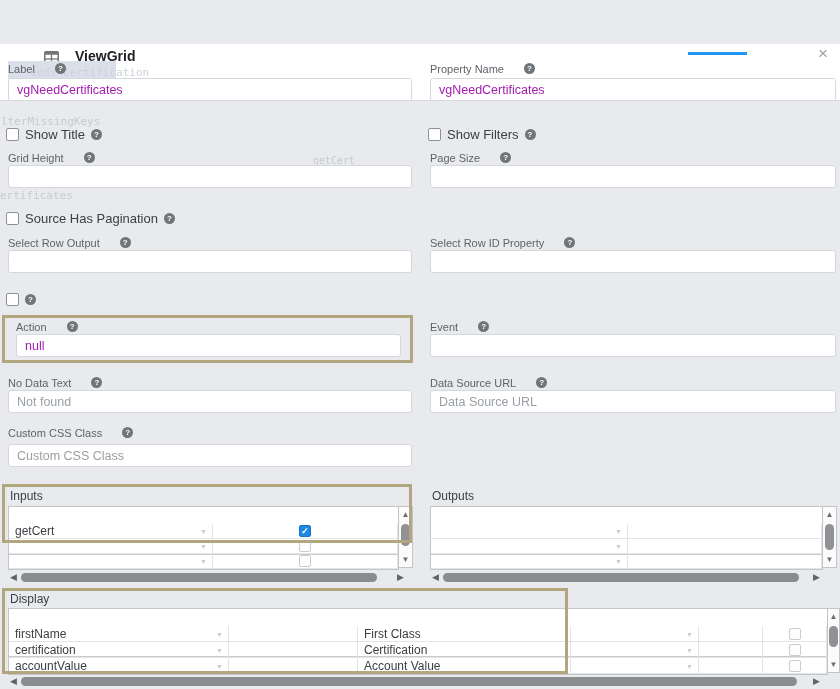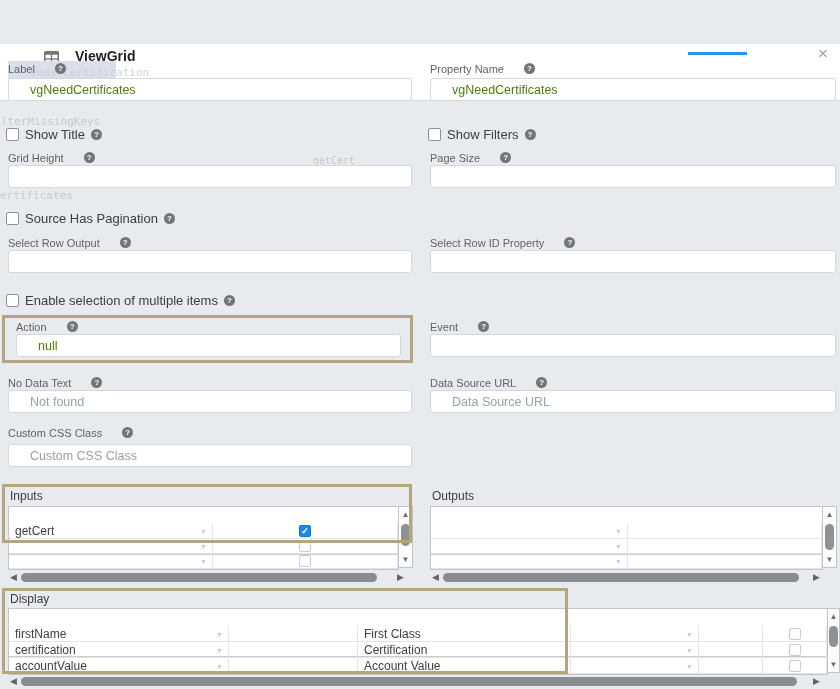--- a/index.html
+++ b/index.html
@@ -12,21 +12,21 @@
   .closex{position:absolute;left:818px;top:1px;font-size:17px;color:#9aa0a6;cursor:pointer;line-height:17px;}
   .tab{position:absolute;top:33px;height:20px;font-size:12px;font-weight:700;text-align:center;cursor:pointer;}
   .tab.active{color:#2196f3;}
   .tab.idle{color:#3c4043;}
   .tabline{position:absolute;left:688px;top:52px;width:59px;height:3px;background:#2196f3;}
   
   .lbl{position:absolute;font-size:11px;color:#5f6368;display:inline-flex;align-items:flex-start;gap:20px;white-space:nowrap;z-index:2;}
   .help{display:inline-block;width:11px;height:11px;border-radius:50%;background:#70757a;color:#fff;
         font-size:8px;line-height:11px;text-align:center;font-weight:700;cursor:pointer;}
   .inp{position:absolute;height:23px;box-sizing:border-box;border:1px solid #d5d7da;border-radius:3px;
-       background:#fff;font-family:"Liberation Sans",sans-serif;font-size:12.5px;color:#4d7c0f;padding:0 21px;outline:none;z-index:2;}
+       background:#fff;font-family:"Liberation Sans",sans-serif;font-size:12.5px;color:#a21caf;padding:0 8px;outline:none;z-index:2;}
   .inp::placeholder{color:#9aa0a6;}
   .cbrow{position:absolute;display:flex;align-items:center;gap:6px;z-index:2;}
   .cb{display:inline-block;width:13px;height:13px;box-sizing:border-box;border:1px solid #8d9196;border-radius:2px;background:#fff;cursor:pointer;}
   .cbl{font-size:13px;color:#3c4043;}
   
   .sect{position:absolute;font-size:12px;color:#3c4043;z-index:2;}
   
   .tbl{position:absolute;display:grid;background:#fff;border:1px solid #c2c4c6;box-sizing:border-box;z-index:2;}
   .th{background:#f0f1f2;border-right:1px solid #d6d8da;border-bottom:1px solid #c9cbcd;display:flex;align-items:center;
       justify-content:center;font-size:12px;color:#15803d;overflow:hidden;margin-top:47px;}
@@ -121,21 +121,20 @@
   </div>
   <input class="inp" style="left: 8px; top: 250px; width: 404px;" value="">
   <div class="lbl" style="left:430px;top:237px">
     <span>Select Row ID Property</span>
     <span class="help">?</span>
   </div>
   <input class="inp" style="left: 430px; top: 250px; width: 406px;" value="">
 
   <div class="cbrow" style="left:6px;top:293px">
     <span class="cb"></span>
-    <span class="cbl">Enable selection of multiple items</span>
     <span class="help">?</span>
   </div>
 
   <div class="lbl" style="left:16px;top:321px">
     <span>Action</span>
     <span class="help">?</span>
   </div>
   <input class="inp" style="left: 16px; top: 334px; width: 385px;" value="null">
   <div class="tanbox" style="left:2px;top:315px;width:411px;height:48px"></div>
   <div class="lbl" style="left:430px;top:321px">

